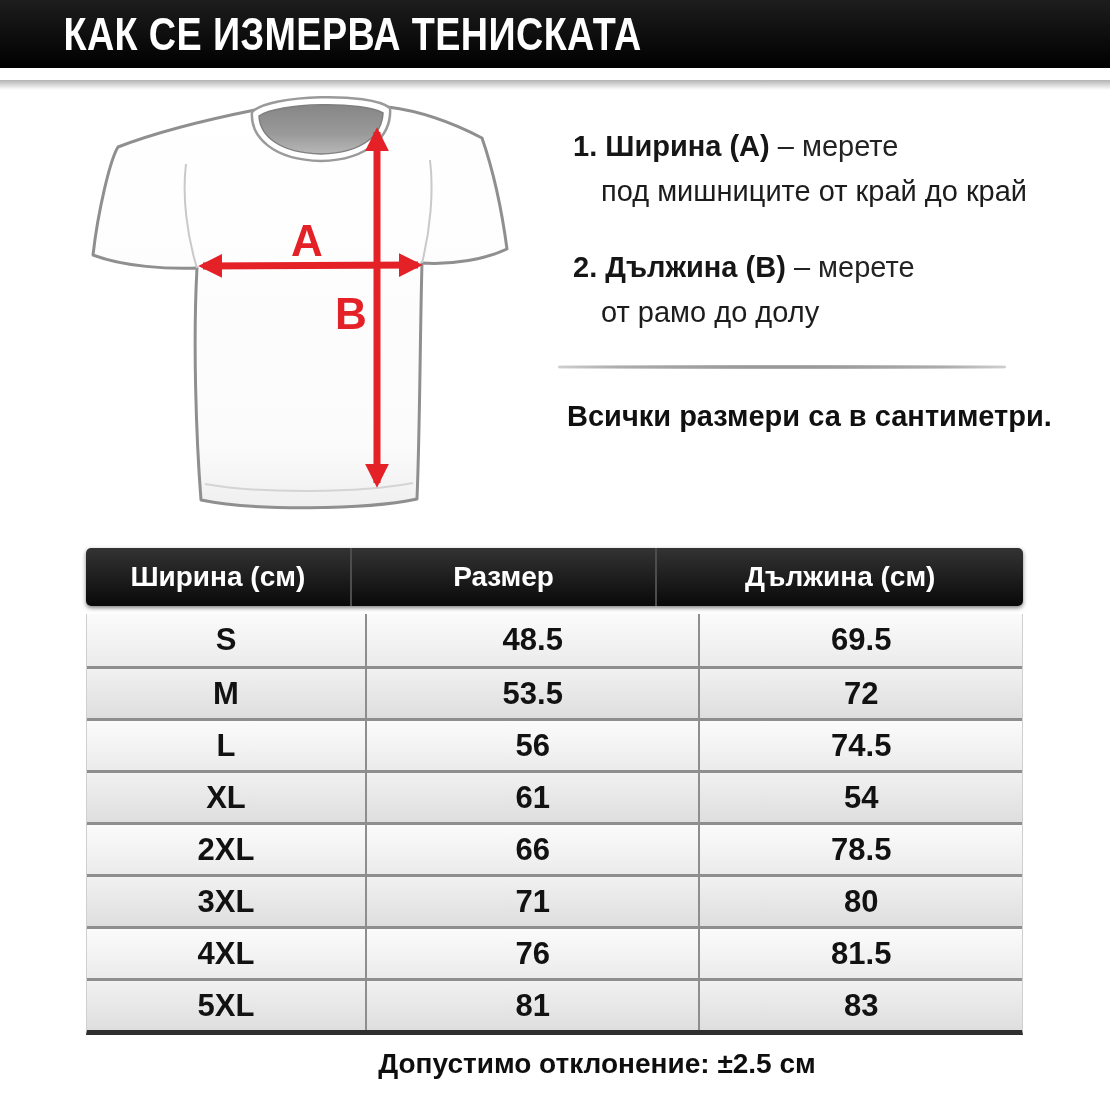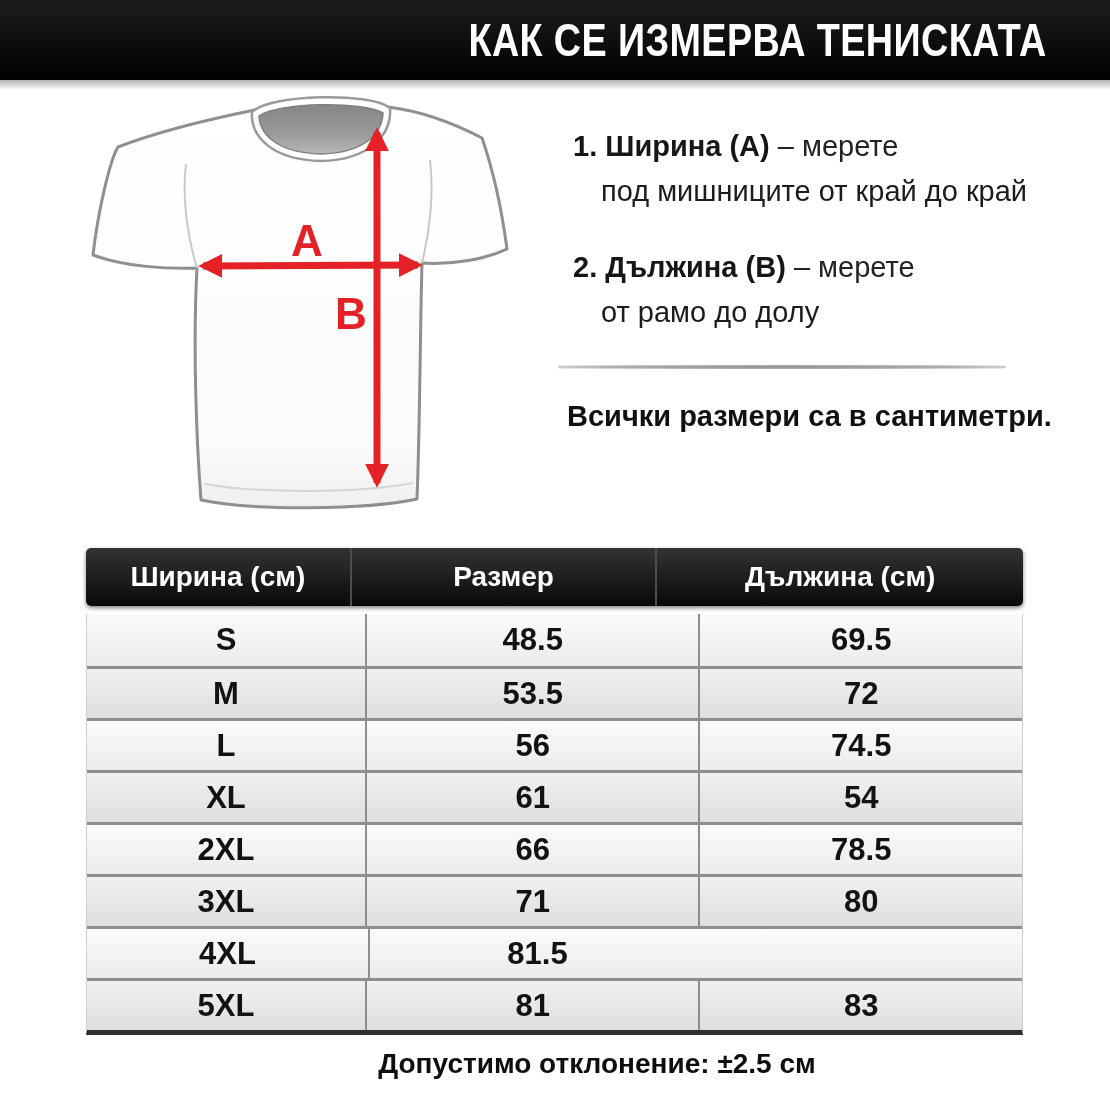--- a/index.html
+++ b/index.html
@@ -1,22 +1,22 @@
 <!DOCTYPE html>
 <html><head>
 <meta charset="utf-8">
 <style>
   html,body{margin:0;padding:0;background:#fff;}
   .page{position:relative;width:1110px;height:1096px;background:#ffffff;
         font-family:"Liberation Sans",sans-serif;overflow:hidden;}
 
   
-  .title-bar{position:absolute;left:0;top:0;width:1110px;height:80px;
+  .title-bar{position:absolute;left:0;top:0;width:1110px;height:68px;
              background:linear-gradient(#1d1d1d,#000000);
-             display:flex;align-items:center;justify-content:flex-end;}
+             display:flex;align-items:center;justify-content:flex-start;}
   .title-bar h1{margin:0;color:#ffffff;font-size:46px;font-weight:800;
                 letter-spacing:0.5px;transform:scaleX(0.82);white-space:nowrap;}
   .title-shadow{position:absolute;left:0;top:80px;width:1110px;height:10px;
                 background:linear-gradient(#b3b3b3,#ffffff);}
 
   
   .instructions{position:absolute;left:573px;top:130px;width:545px;color:#161616;}
   .instr-item{margin-bottom:42px;font-size:29px;line-height:1.15;}
   .instr-line1 .bold{font-weight:800;}
   .instr-line1 .tail{font-weight:500;color:#232323;}
@@ -165,20 +165,21 @@
           <div class="td">66</div>
           <div class="td">78.5</div>
         </div>
         <div class="tr even">
           <div class="td">3XL</div>
           <div class="td">71</div>
           <div class="td">80</div>
         </div>
         <div class="tr odd">
           <div class="td">4XL</div>
+          <div class="td">76</div>
           <div class="td">81.5</div>
         </div>
         <div class="tr even">
           <div class="td">5XL</div>
           <div class="td">81</div>
           <div class="td">83</div>
         </div>
       </div>
   </div>
 

